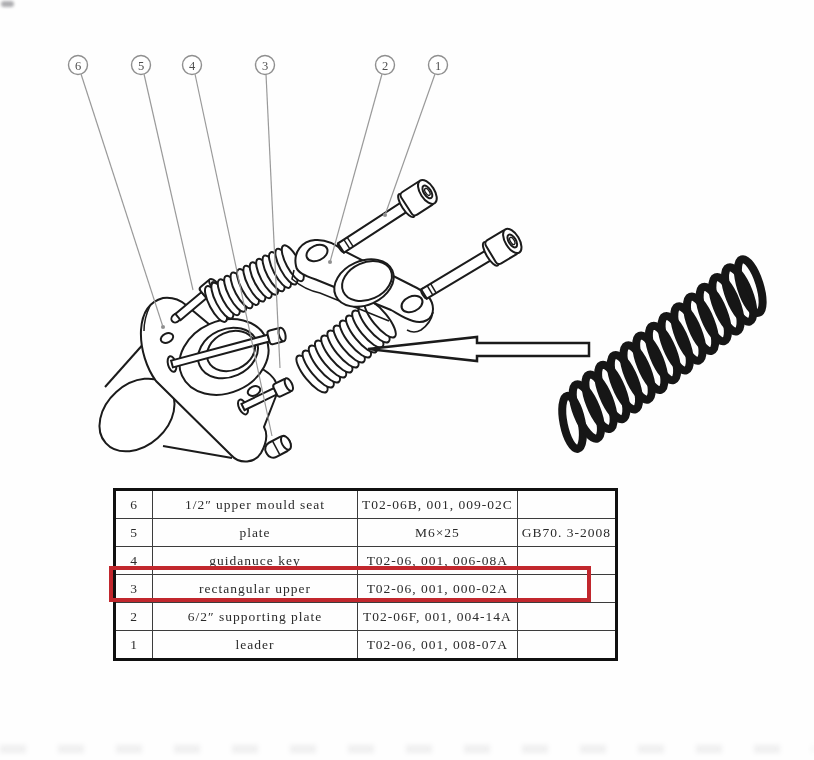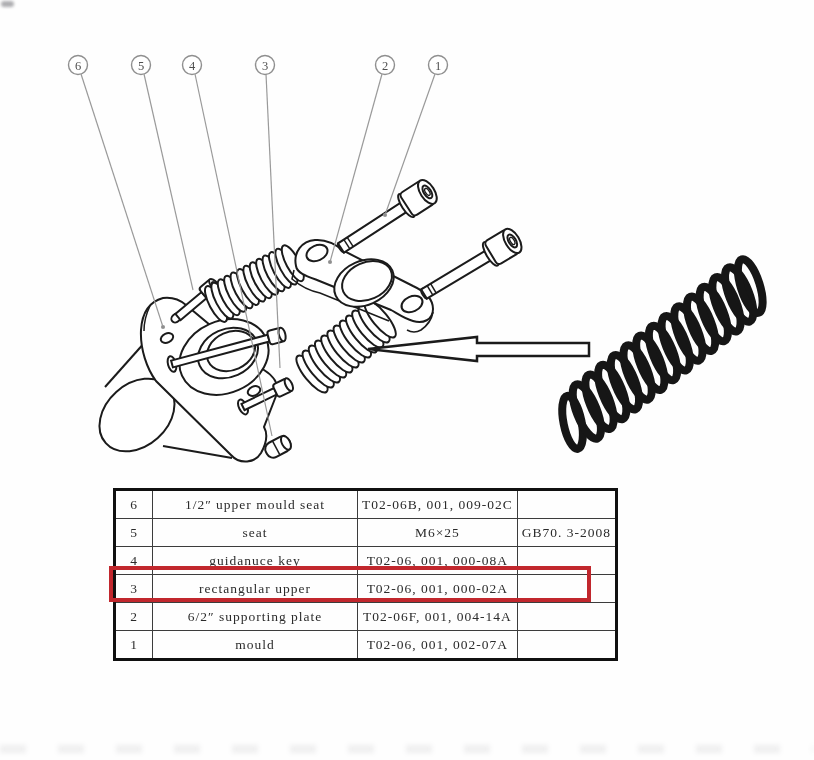--- a/index.html
+++ b/index.html
@@ -243,46 +243,46 @@
     </colgroup>
     <tbody>
       <tr>
         <td>6</td>
         <td>1/2″ upper mould seat</td>
         <td>T02-06B, 001, 009-02C</td>
         <td></td>
       </tr>
       <tr>
         <td>5</td>
-        <td>seat</td>
+        <td>plate</td>
         <td>M6×25</td>
         <td>GB70. 3-2008</td>
       </tr>
       <tr>
         <td>4</td>
         <td>guidanuce key</td>
-        <td>T02-06, 001, 000-08A</td>
+        <td>T02-06, 001, 006-08A</td>
         <td></td>
       </tr>
       <tr>
         <td>3</td>
         <td>rectangular upper</td>
         <td>T02-06, 001, 000-02A</td>
         <td></td>
       </tr>
       <tr>
         <td>2</td>
         <td>6/2″ supporting plate</td>
         <td>T02-06F, 001, 004-14A</td>
         <td></td>
       </tr>
       <tr>
         <td>1</td>
-        <td>mould</td>
-        <td>T02-06, 001, 002-07A</td>
+        <td>leader</td>
+        <td>T02-06, 001, 008-07A</td>
         <td></td>
       </tr>
     </tbody>
   </table>
 
   <div class="highlight-box"></div>
 
   <div class="bottom-smudge"></div>
 </div>
 

